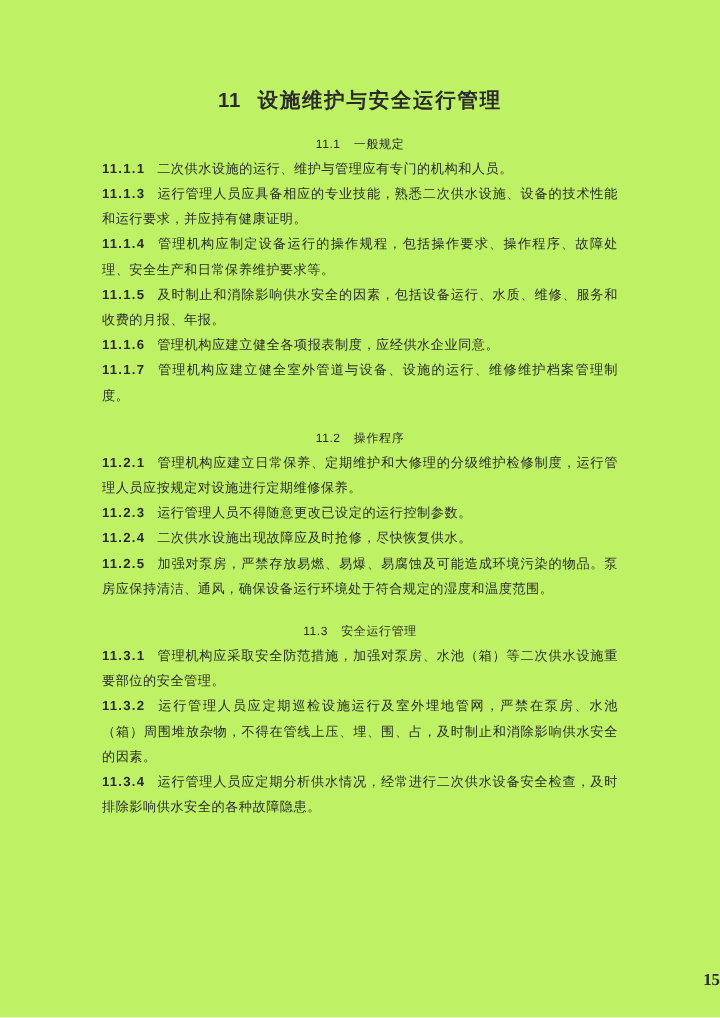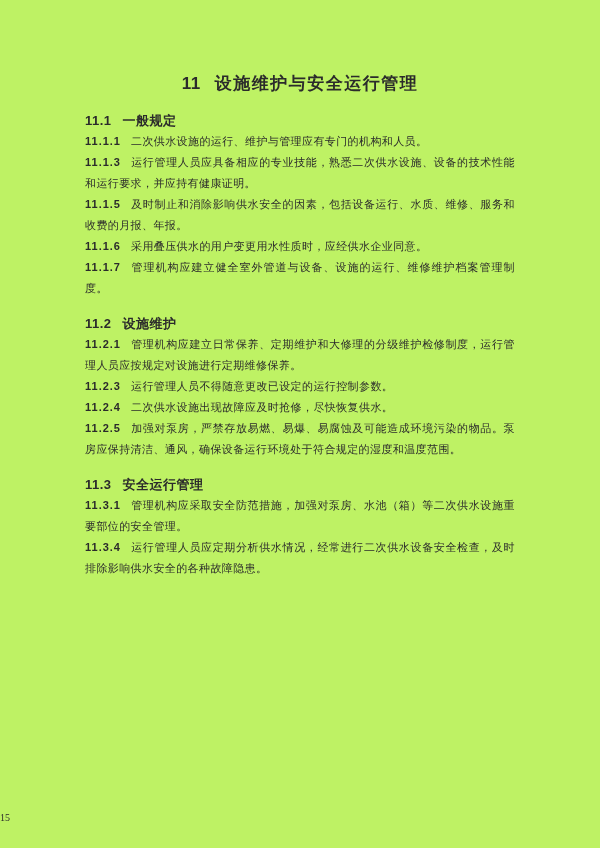--- a/index.html
+++ b/index.html
@@ -26,24 +26,24 @@
     font-size: 17px;
     line-height: 24px;
     letter-spacing: 1.5px;
     margin: 0 0 12px 0;
   }
   .chapter-title .chapter-num {
     letter-spacing: 0.5px;
     margin-right: 14px;
   }
   .section-heading {
-    text-align: left;
+    text-align: center;
     font-family: "Liberation Sans", "DejaVu Sans", sans-serif;
-    font-weight: bold;
-    font-size: 13px;
+    font-weight: normal;
+    font-size: 10px;
     line-height: 21px;
     margin: 14px 0 0 0;
     letter-spacing: 0.5px;
   }
   .section-heading .sec-num {
     margin-right: 11px;
   }
   .clause {
     margin: 0;
     font-size: 11px;
@@ -56,45 +56,48 @@
     font-weight: bold;
     letter-spacing: 1px;
     margin-right: 10px;
     white-space: nowrap;
   }
   .page-number {
     position: absolute;
     bottom: 24px;
     left: 0;
     width: 100%;
-    text-align: left;
-    font-size: 10px;
+    text-align: right;
+    font-size: 14px;
     line-height: 12px;
     color: #2b2b2b;
+    font-weight: bold;
   }
 </style>
 </head>
 <body>
 
 <div class="page">
   <h1 class="chapter-title">
     <span class="chapter-num">11</span><span>设施维护与安全运行管理</span>
   </h1>
 
   <div id="sections">
       <h2 class="section-heading"><span class="sec-num">11.1</span><span>一般规定</span></h2>
       <p class="clause"><span class="clause-num">11.1.1</span><span>二次供水设施的运行、维护与管理应有专门的机构和人员。</span></p>
       <p class="clause"><span class="clause-num">11.1.3</span><span>运行管理人员应具备相应的专业技能，熟悉二次供水设施、设备的技术性能和运行要求，并应持有健康证明。</span></p>
+      <p class="clause"><span class="clause-num">11.1.4</span><span>管理机构应制定设备运行的操作规程，包括操作要求、操作程序、故障处理、安全生产和日常保养维护要求等。</span></p>
       <p class="clause"><span class="clause-num">11.1.5</span><span>及时制止和消除影响供水安全的因素，包括设备运行、水质、维修、服务和收费的月报、年报。</span></p>
-      <p class="clause"><span class="clause-num">11.1.6</span><span>采用叠压供水的用户变更用水性质时，应经供水企业同意。</span></p>
+      <p class="clause"><span class="clause-num">11.1.6</span><span>管理机构应建立健全各项报表制度，应经供水企业同意。</span></p>
       <p class="clause"><span class="clause-num">11.1.7</span><span>管理机构应建立健全室外管道与设备、设施的运行、维修维护档案管理制度。</span></p>
-      <h2 class="section-heading"><span class="sec-num">11.2</span><span>设施维护</span></h2>
+      <h2 class="section-heading"><span class="sec-num">11.2</span><span>操作程序</span></h2>
       <p class="clause"><span class="clause-num">11.2.1</span><span>管理机构应建立日常保养、定期维护和大修理的分级维护检修制度，运行管理人员应按规定对设施进行定期维修保养。</span></p>
       <p class="clause"><span class="clause-num">11.2.3</span><span>运行管理人员不得随意更改已设定的运行控制参数。</span></p>
       <p class="clause"><span class="clause-num">11.2.4</span><span>二次供水设施出现故障应及时抢修，尽快恢复供水。</span></p>
       <p class="clause"><span class="clause-num">11.2.5</span><span>加强对泵房，严禁存放易燃、易爆、易腐蚀及可能造成环境污染的物品。泵房应保持清洁、通风，确保设备运行环境处于符合规定的湿度和温度范围。</span></p>
       <h2 class="section-heading"><span class="sec-num">11.3</span><span>安全运行管理</span></h2>
       <p class="clause"><span class="clause-num">11.3.1</span><span>管理机构应采取安全防范措施，加强对泵房、水池（箱）等二次供水设施重要部位的安全管理。</span></p>
+      <p class="clause"><span class="clause-num">11.3.2</span><span>运行管理人员应定期巡检设施运行及室外埋地管网，严禁在泵房、水池（箱）周围堆放杂物，不得在管线上压、埋、围、占，及时制止和消除影响供水安全的因素。</span></p>
       <p class="clause"><span class="clause-num">11.3.4</span><span>运行管理人员应定期分析供水情况，经常进行二次供水设备安全检查，及时排除影响供水安全的各种故障隐患。</span></p>
     </div>
 
   <div class="page-number">15</div>
 </div>
 
 </body></html>

